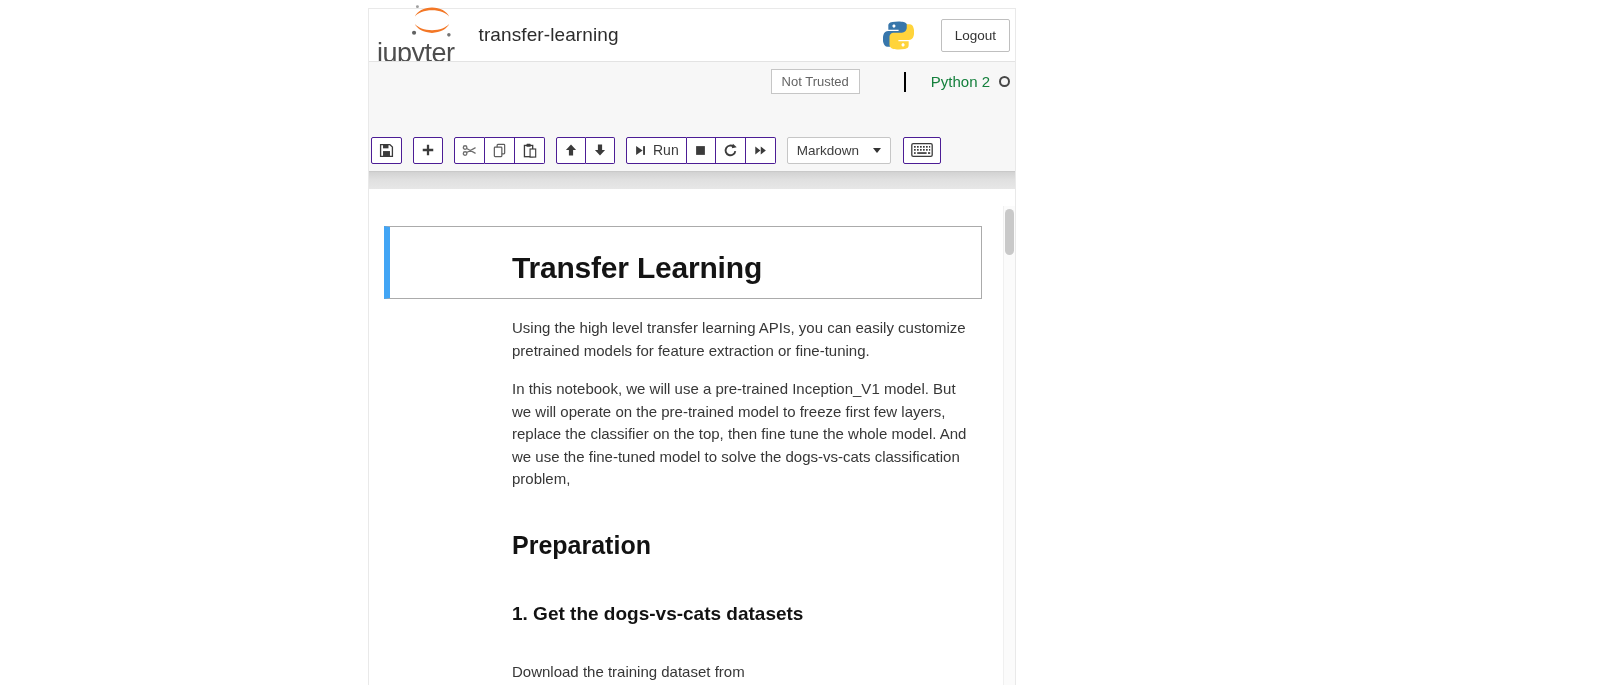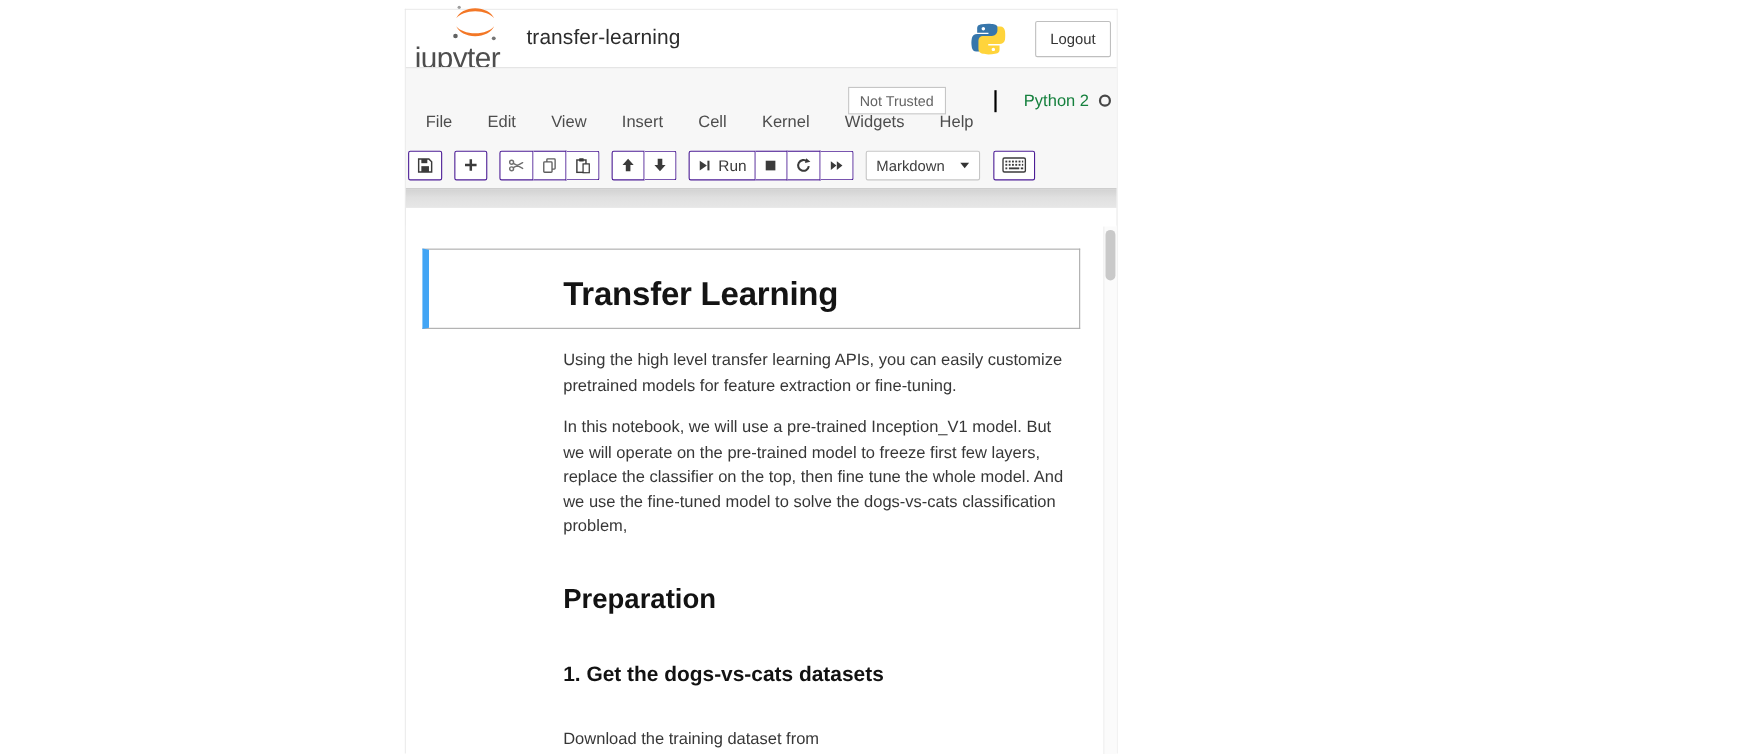--- a/index.html
+++ b/index.html
@@ -12,21 +12,21 @@
   .nb-header { height: 52px; display: flex; align-items: center; padding: 0 5px 0 3px; background: #fff; }
   .logo-block { display: flex; align-items: flex-end; cursor: pointer; flex-direction: column; }
   .logo-word { font-size: 27px; color: #4e4e4e; letter-spacing: -0.5px; line-height: 30px; margin-left: 5px; }
   .nb-title { margin-left: 24px; font-size: 19px; color: #2c2c2c; font-weight: 500; letter-spacing: 0.1px; }
   .header-right { margin-left: auto; display: flex; align-items: center; }
   .logout-btn { margin-left: 27px; background: #fff; border: 1px solid #bfbfbf; border-radius: 2px;
                 padding: 8px 13px; font-size: 13.5px; color: #333; font-family: inherit; cursor: pointer; }
 
   
   .menuband { position: relative; height: 68px; background: #f7f7f7; border-top: 1px solid #e3e3e3; }
-  .trust-row { position: absolute; top: 17px; right: 5px; display: flex; align-items: center; margin-left: 39px; }
+  .trust-row { position: absolute; top: 7px; right: 5px; display: flex; align-items: center; margin-left: 39px; }
   .trust-badge { border: 1px solid #c6c6c6; background: #fff; padding: 4px 10px; font-size: 13px; color: #646464; cursor: pointer; }
   .kernel-name { margin-left: 44px; padding-left: 25px; border-left: 2px solid #000000; font-size: 15px; color: #15803d; line-height: 20px; }
   .kernel-ind { width: 11px; height: 11px; border: 2px solid #474747; border-radius: 50%; margin-left: 9px; display: inline-block; }
   .menubar { position: absolute; left: 0; bottom: 4px; display: flex; list-style: none; padding-left: 2px; }
   .menubar li { padding: 6px 16px; font-size: 15px; color: #4d4d4d; cursor: pointer; }
 
   
   .toolbar { height: 42px; background: #f7f7f7; display: flex; align-items: center; padding-left: 2px; }
   .tb-group { display: flex; margin-right: 11px; }
   .tb-btn { height: 27px; min-width: 29px; padding: 0 7px; background: #fff; border: 1px solid #4c1d95;
@@ -89,30 +89,20 @@
       <button class="logout-btn">Logout</button>
     </div>
   </header>
 
   <div class="menuband">
     <div class="trust-row">
       <span class="trust-badge">Not Trusted</span>
       <span class="kernel-name">Python 2</span>
       <span class="kernel-ind"></span>
     </div>
-    <ul class="menubar">
-      <li>File</li>
-      <li>Edit</li>
-      <li>View</li>
-      <li>Insert</li>
-      <li>Cell</li>
-      <li>Kernel</li>
-      <li>Widgets</li>
-      <li>Help</li>
-    </ul>
   </div>
 
   <div class="toolbar">
     <div class="tb-group">
       <button class="tb-btn">
         <span>
           <svg width="15" height="15" viewBox="0 0 16 16">
             <path d="M1.7 1.7h9.9l2.7 2.7v9.9H1.7z" fill="none" stroke="currentColor" stroke-width="1.4"></path>
             <rect x="4.3" y="8.6" width="7.4" height="5.7" fill="currentColor"></rect>
             <rect x="4.3" y="1.7" width="5.8" height="4" fill="currentColor"></rect>

